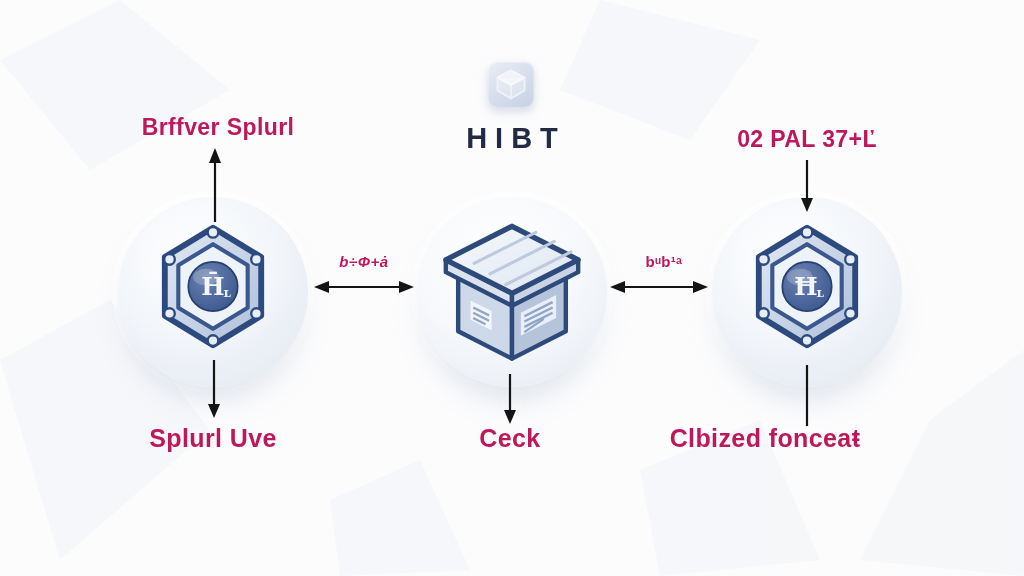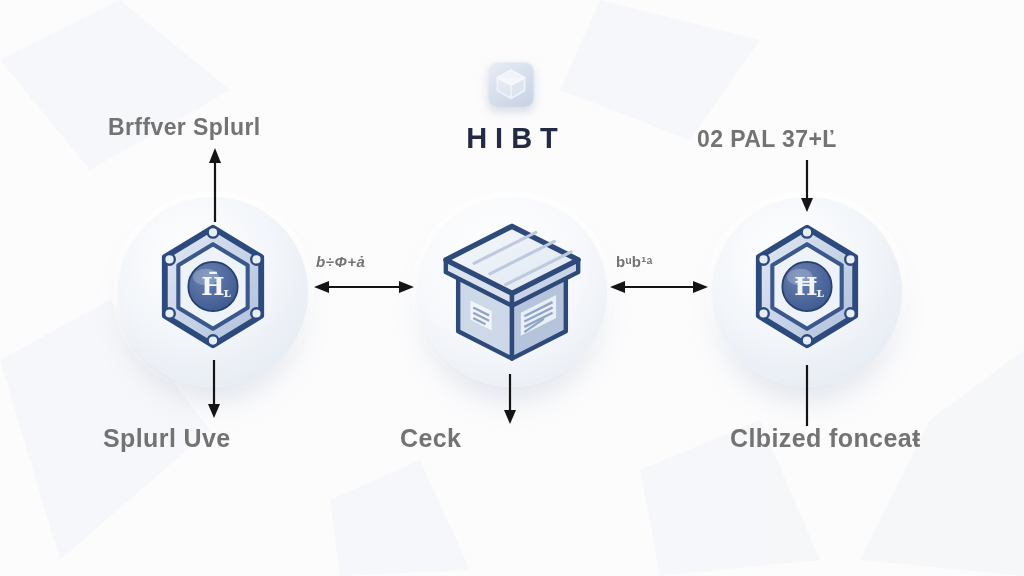--- a/index.html
+++ b/index.html
@@ -11,21 +11,21 @@
   .abs{position:absolute;}
   
   #bg-tex{position:absolute;inset:0;pointer-events:none;}
   
   .node-circle{
     position:absolute;width:190px;height:190px;border-radius:50%;
     background:radial-gradient(circle at 40% 32%, #ffffff 0%, #f3f6fa 45%, #e6ebf3 82%, #dfe5ef 100%);
     box-shadow:0 20px 32px -12px rgba(140,155,180,.32), 0 0 0 6px rgba(255,255,255,.55);
   }
   .lbl{
-    font-weight:700;color:#737373;white-space:nowrap;
+    font-weight:700;color:#be185d;text-align:center;white-space:nowrap;
     letter-spacing:.4px;
   }
   .lbl-top{font-size:23px;}
   .lbl-bottom{font-size:25px;}
   .lbl-conn{font-size:15px;letter-spacing:.5px;}
   #app-title{
     font-size:29px;font-weight:700;color:#232a44;letter-spacing:8px;
     text-align:center;left:0;right:-8px;top:122px;
   }
   #app-tile{
@@ -183,15 +183,15 @@
   <div class="abs lbl lbl-top" style="left:108px;top:114px;width:220px;">Brffver Splurl</div>
   <div class="abs lbl lbl-top" style="left:697px;top:114px;width:220px;margin-top:12px;">02 PAL 37+Ľ</div>
 
   <div class="abs lbl lbl-conn" style="left:316px;top:253px;width:96px;font-style:italic;">b÷Φ+ȧ</div>
   <div class="abs lbl lbl-conn" style="left:616px;top:253px;width:96px;">bᵘb¹ᵃ</div>
 
   <div class="abs lbl lbl-bottom two-line" style="left:103px;top:424px;width:220px;">
     <div>Splurl Uve</div>
   </div>
   <div class="abs lbl lbl-bottom" style="left:400px;top:424px;width:220px;">Ceck</div>
-  <div class="abs lbl lbl-bottom" style="left:730px;top:424px;width:220px;">Clbized fonceaŧ</div>
+  <div class="abs lbl lbl-bottom" style="left:655px;top:424px;width:220px;">Clbized fonceaŧ</div>
 
 </div>
 
 </body></html>

